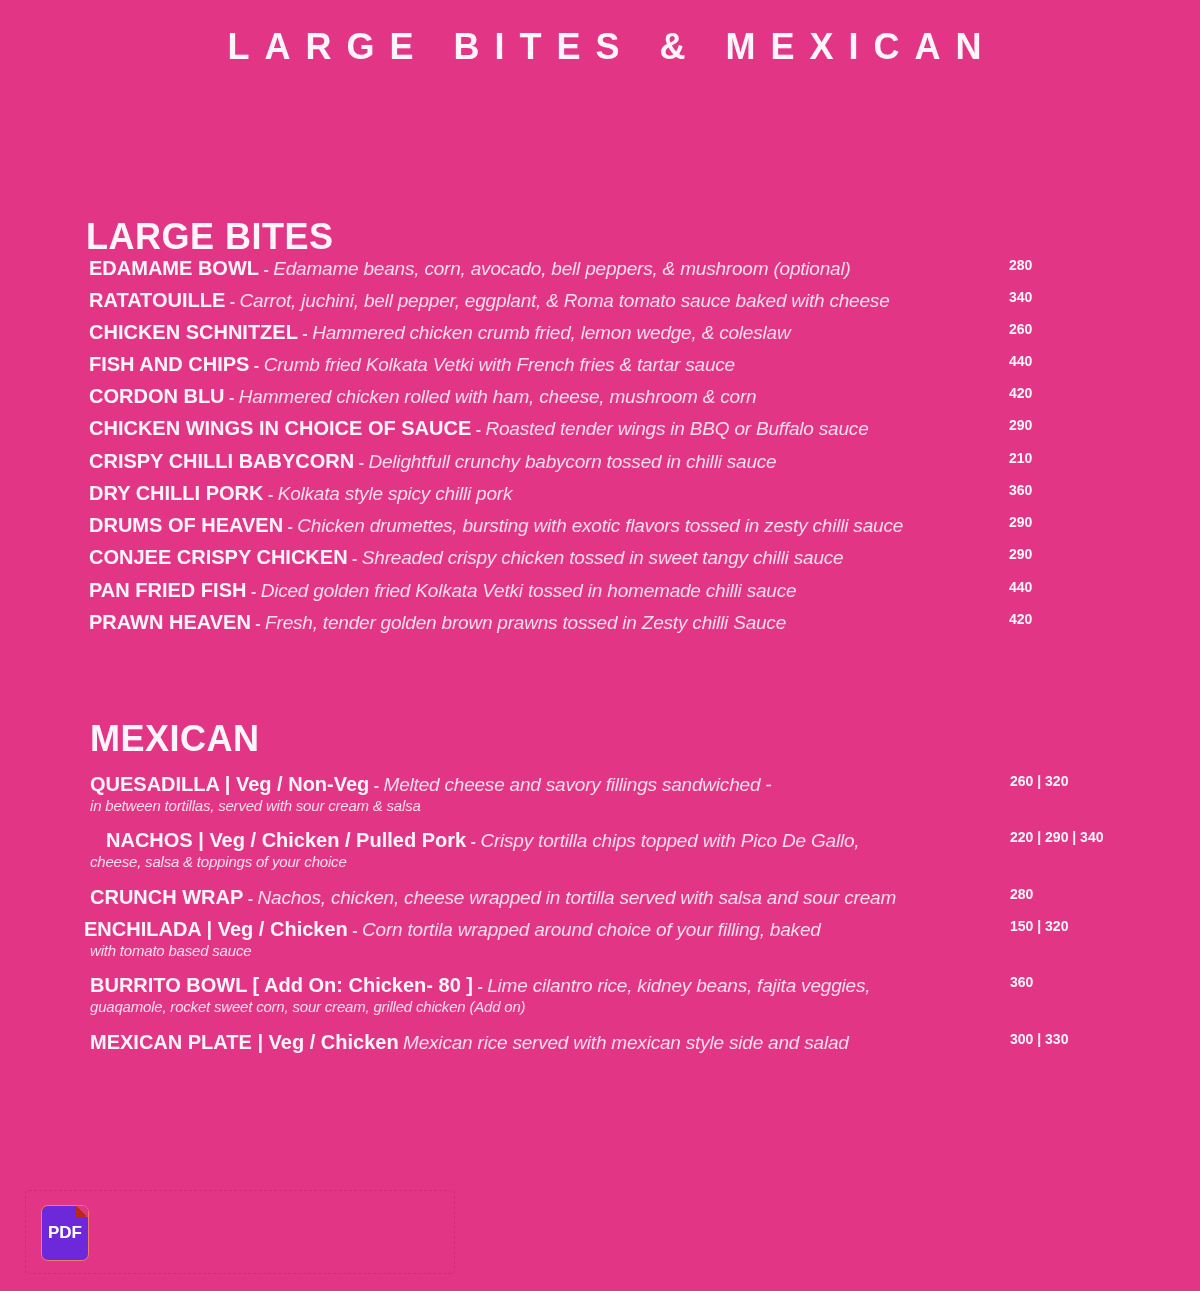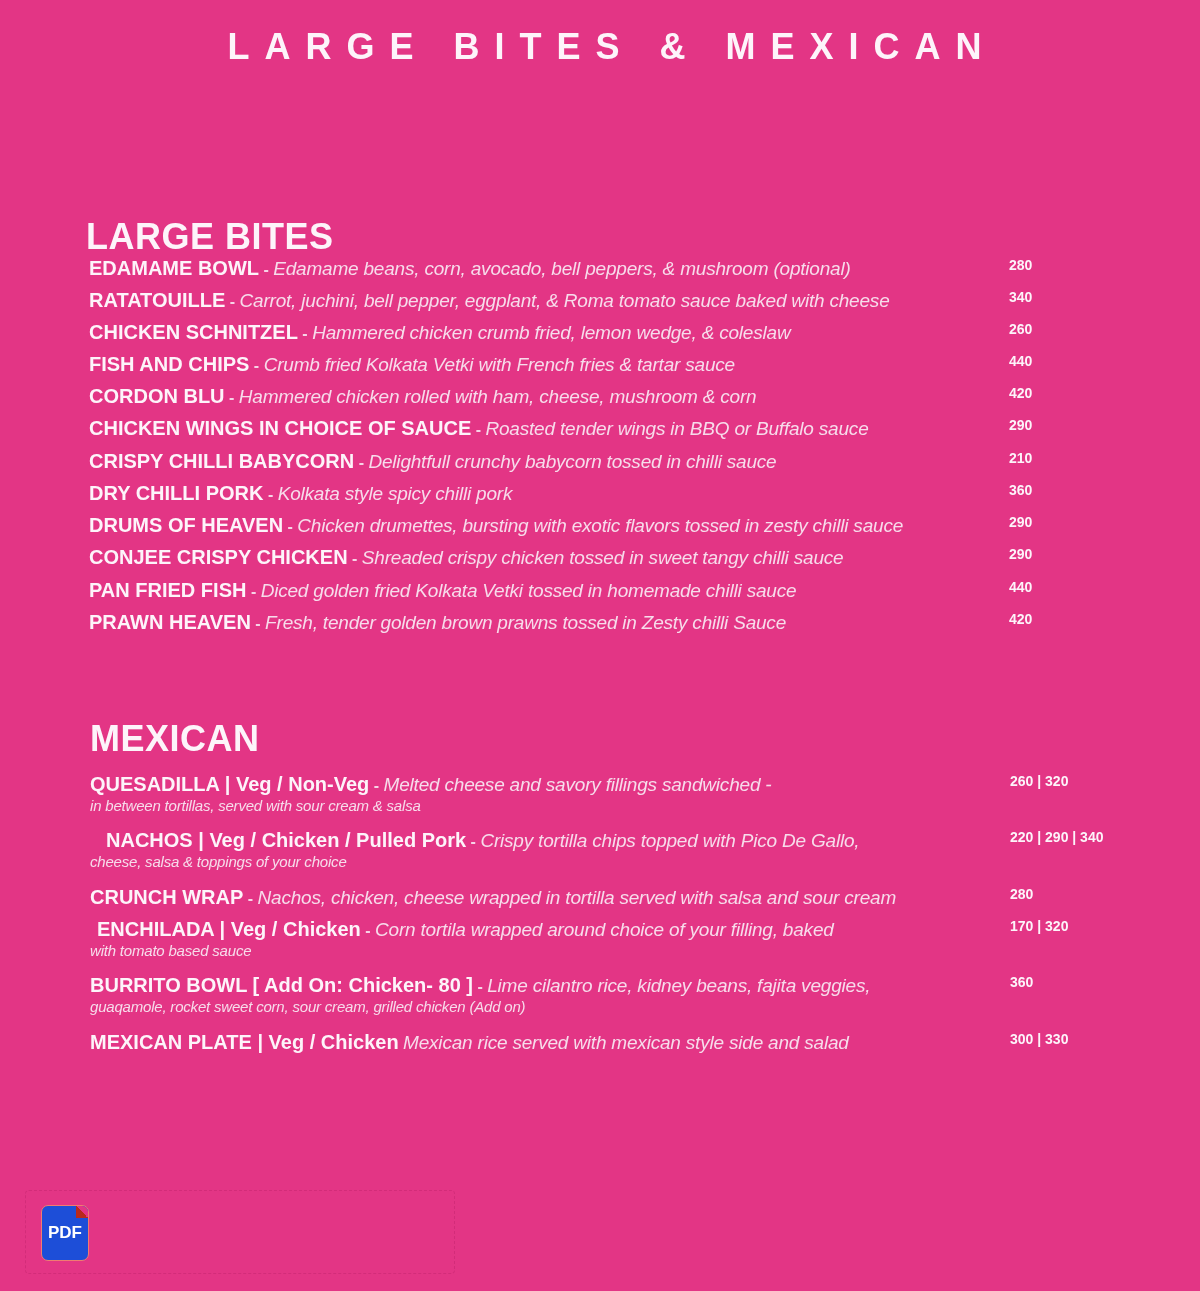--- a/index.html
+++ b/index.html
@@ -39,21 +39,21 @@
       color: #FDF4FA; white-space: nowrap;
     }
     .lb-price { left: 1009px; }
     .mx-price { left: 1010px; }
     .watermark {
       position: absolute; left: 25px; top: 1190px; width: 428px; height: 82px;
       border: 1px dashed rgba(180,30,100,0.35); border-radius: 4px;
     }
     .pdf-badge {
       position: absolute; left: 15px; top: 14px; width: 46px; height: 54px;
-      background: #1d4ed8; border-radius: 7px;
+      background: #6d28d9; border-radius: 7px;
       border: 1px solid #F07C70;
       color: #FFFFFF; font-weight: bold; font-size: 17px;
       display: flex; align-items: center; justify-content: center;
     }
     .pdf-badge::after {
       content: ""; position: absolute; top: 0; right: 0; width: 12px; height: 12px;
       background: linear-gradient(225deg, #E33585 50%, #B8291C 50%);
       border-top-right-radius: 6px;
     }
     .watermark-text {
@@ -130,23 +130,23 @@
   <div class="item" style="top:829px;">
     <div class="item-line" style="left:106px;text-align:right;"><span class="item-name">NACHOS | Veg / Chicken / Pulled Pork</span> <span class="item-sep">-</span> <span class="item-desc">Crispy tortilla chips topped with Pico De Gallo,</span></div>
     <div class="item-desc2">cheese, salsa &amp; toppings of your choice</div>
     <div class="price mx-price">220 | 290 | 340</div>
   </div>
   <div class="item" style="top:886px;">
     <div class="item-line" style="left:90px;"><span class="item-name">CRUNCH WRAP</span> <span class="item-sep">-</span> <span class="item-desc">Nachos, chicken, cheese wrapped in tortilla served with salsa and sour cream</span></div>
     <div class="price mx-price">280</div>
   </div>
   <div class="item" style="top:918px;">
-    <div class="item-line" style="left:97px;"><span class="item-name">ENCHILADA | Veg / Chicken</span> <span class="item-sep">-</span> <span class="item-desc">Corn tortila wrapped around choice of your filling, baked</span></div>
+    <div class="item-line" style="left:84px;"><span class="item-name">ENCHILADA | Veg / Chicken</span> <span class="item-sep">-</span> <span class="item-desc">Corn tortila wrapped around choice of your filling, baked</span></div>
     <div class="item-desc2">with tomato based sauce</div>
-    <div class="price mx-price">170 | 320</div>
+    <div class="price mx-price">150 | 320</div>
   </div>
   <div class="item" style="top:974px;">
     <div class="item-line" style="left:90px;"><span class="item-name">BURRITO BOWL [ Add On: Chicken- 80 ]</span> <span class="item-sep">-</span> <span class="item-desc">Lime cilantro rice, kidney beans, fajita veggies,</span></div>
     <div class="item-desc2">guaqamole, rocket sweet corn, sour cream, grilled chicken (Add on)</div>
     <div class="price mx-price">360</div>
   </div>
   <div class="item" style="top:1031px;">
     <div class="item-line" style="left:90px;"><span class="item-name">MEXICAN PLATE | Veg / Chicken</span> <span class="item-desc">Mexican rice served with mexican style side and salad</span></div>
     <div class="price mx-price">300 | 330</div>
   </div>

